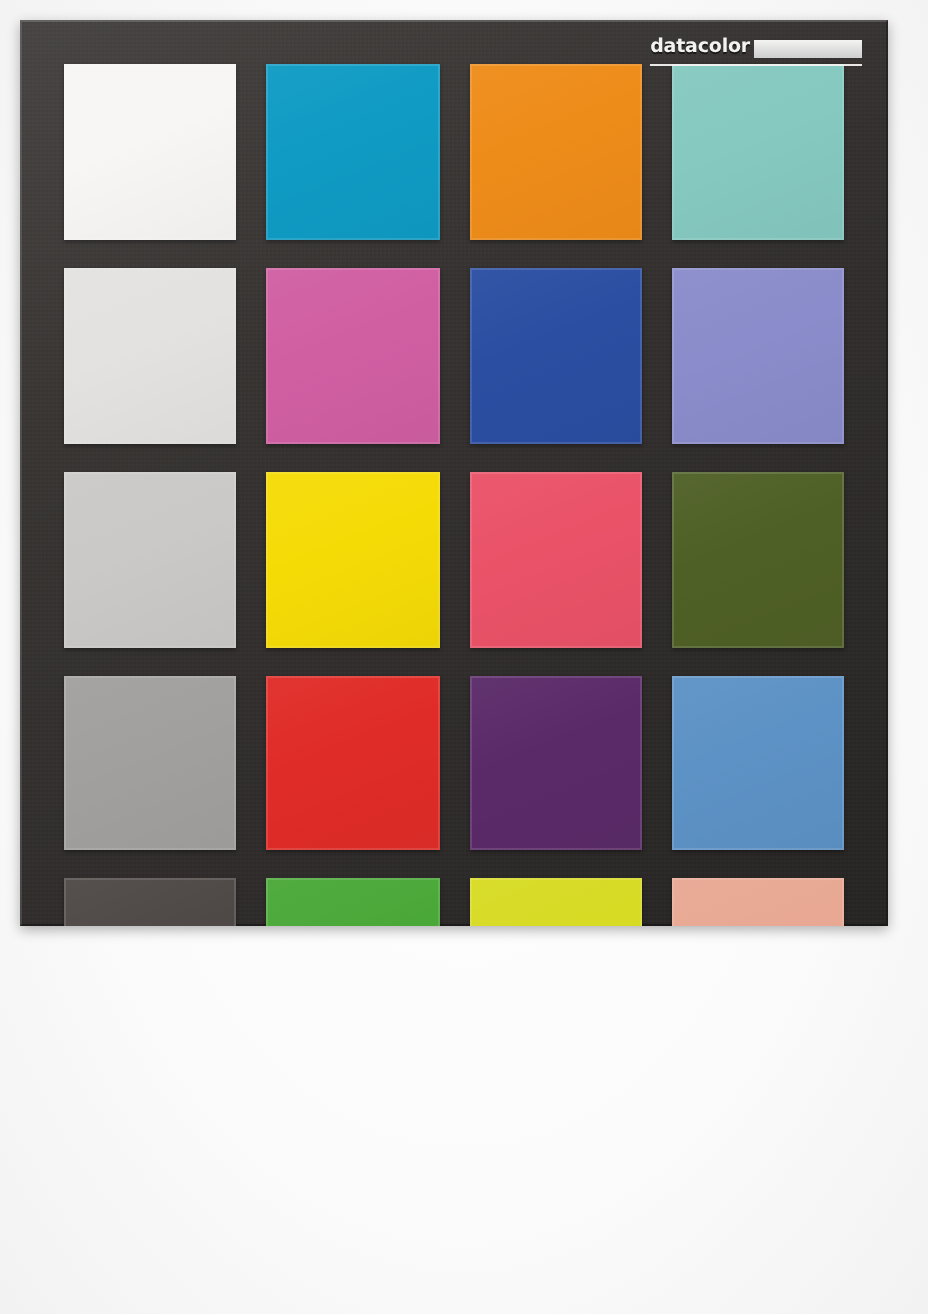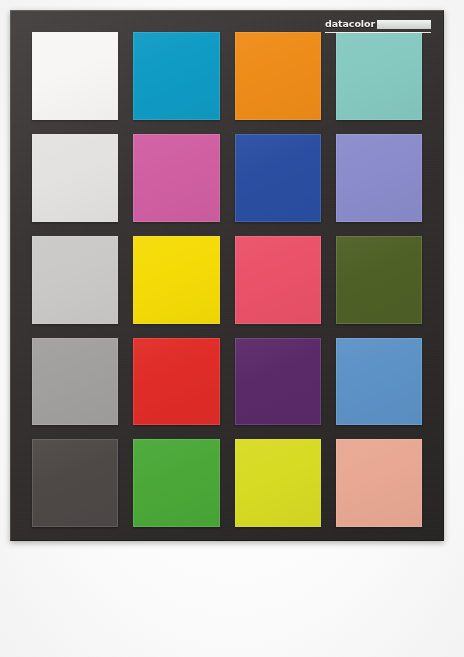--- a/index.html
+++ b/index.html
@@ -28,21 +28,21 @@
     background:
       radial-gradient(ellipse at 50% 48%, #ffffff 0%, #fbfbfb 60%, #f2f2f2 100%);
   }
 
   
   #card {
     position: absolute;
     left: 10px;
     top: 10px;
     width: 434px;
-    height: 531px;
+    height: 453px;
     background:
       linear-gradient(135deg, #3d3a39 0%, #383533 22%, #322f2e 55%, #2b2927 100%);
     box-shadow:
       0 2px 6px rgba(0,0,0,0.30),
       0 0 0 1px rgba(255,255,255,0.10);
     overflow: hidden;
   }
   
   #card-grain {
     position: absolute;

